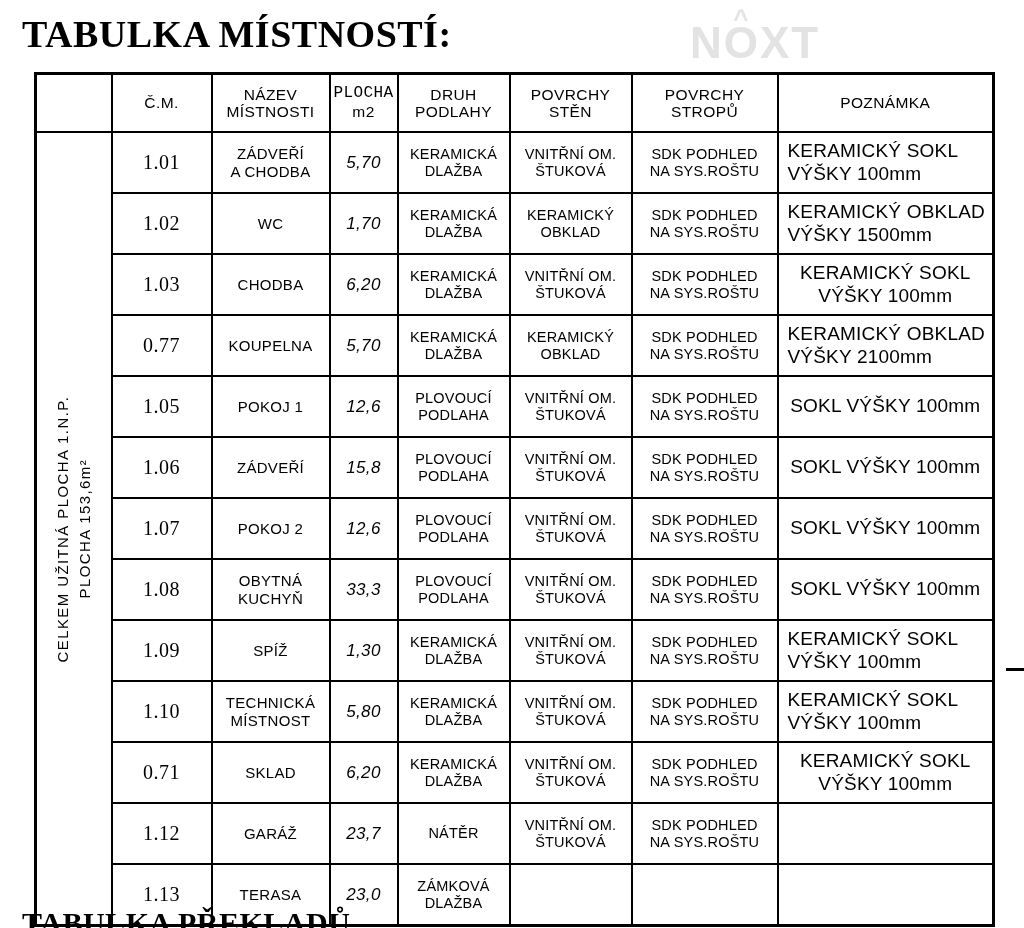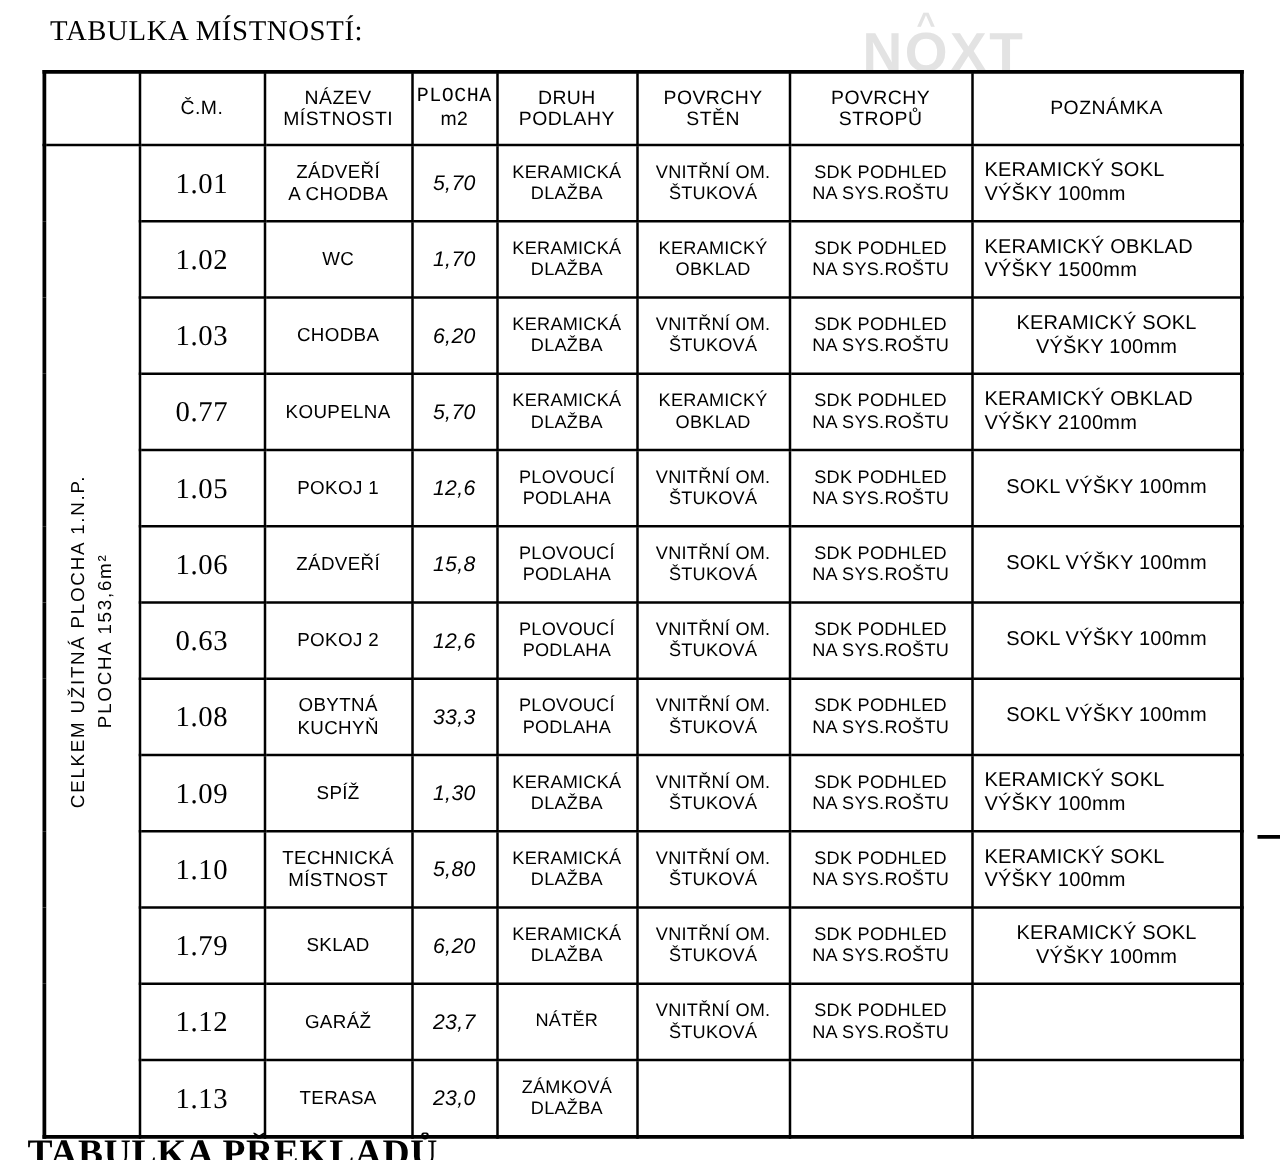--- a/index.html
+++ b/index.html
@@ -14,25 +14,24 @@
     color: #000000;
     position: relative;
     overflow: hidden;
   }
 
   #page-title {
     position: absolute;
     left: 22px;
     top: 12px;
     font-family: "Liberation Serif", serif;
-    font-size: 23px;
-    font-weight: normal;
+    font-size: 38px;
+    font-weight: bold;
     letter-spacing: 0.5px;
     white-space: nowrap;
-    margin-left: 18px;
   }
 
   
   #watermark {
     position: absolute;
     left: 690px;
     top: 18px;
     font-family: "Liberation Sans", sans-serif;
     font-size: 44px;
     font-weight: bold;
@@ -48,21 +47,21 @@
     position: absolute;
     top: -14px;
     left: 50%;
     transform: translateX(-50%);
     font-size: 26px;
   }
 
   #table-wrap {
     position: absolute;
     left: 22px;
-    top: 56px;
+    top: 72px;
     width: 958px;
     padding-left: 12px;
   }
 
   table.rooms {
     border-collapse: collapse;
     table-layout: fixed;
     width: 958px;
     background: #fff;
   }
@@ -116,21 +115,21 @@
     padding: 4px 0;
   }
   td.side .side-inner {
     display: block;
   }
 
   
   tr.room td { height: 59px; }
   td.num {
     font-family: "Liberation Serif", serif;
-    font-size: 23px;
+    font-size: 20px;
     letter-spacing: 0.5px;
     border-radius: 23px;
   }
   td.name {
     font-size: 15px;
     line-height: 1.18;
     letter-spacing: 0.3px;
   }
   td.area {
     font-size: 17px;
@@ -138,21 +137,21 @@
     font-style: italic;
   }
   td.txt {
     font-size: 14.5px;
     line-height: 1.16;
     letter-spacing: 0.2px;
     text-align: left;
     padding-left: 7px;
   }
   td.note {
-    font-size: 16px;
+    font-size: 19px;
     line-height: 1.16;
     letter-spacing: 0.2px;
     text-align: center;
   }
   td.note.left {
     text-align: left;
     padding-left: 9px;
   }
   .ln { display: block; }
 
@@ -369,21 +368,21 @@
           <td class="txt">
             <span class="ln">SDK PODHLED</span>
             <span class="ln">NA SYS.ROŠTU</span>
           </td>
           <td class="note">
             <span class="ln">SOKL  VÝŠKY  100mm</span>
             <span class="ln"></span>
           </td>
         </tr>
         <tr class="room">
-          <td class="num">0.63</td>
+          <td class="num">1.07</td>
           <td class="name">
             <span class="ln">POKOJ 2</span>
             <span class="ln"></span>
           </td>
           <td class="area">12,6</td>
           <td class="txt">
             <span class="ln">PLOVOUCÍ</span>
             <span class="ln">PODLAHA</span>
           </td>
           <td class="txt">
@@ -465,21 +464,21 @@
           <td class="txt">
             <span class="ln">SDK PODHLED</span>
             <span class="ln">NA SYS.ROŠTU</span>
           </td>
           <td class="note left">
             <span class="ln">KERAMICKÝ SOKL</span>
             <span class="ln">VÝŠKY 100mm</span>
           </td>
         </tr>
         <tr class="room">
-          <td class="num">1.79</td>
+          <td class="num">0.71</td>
           <td class="name">
             <span class="ln">SKLAD</span>
             <span class="ln"></span>
           </td>
           <td class="area">6,20</td>
           <td class="txt">
             <span class="ln">KERAMICKÁ</span>
             <span class="ln">DLAŽBA</span>
           </td>
           <td class="txt">

